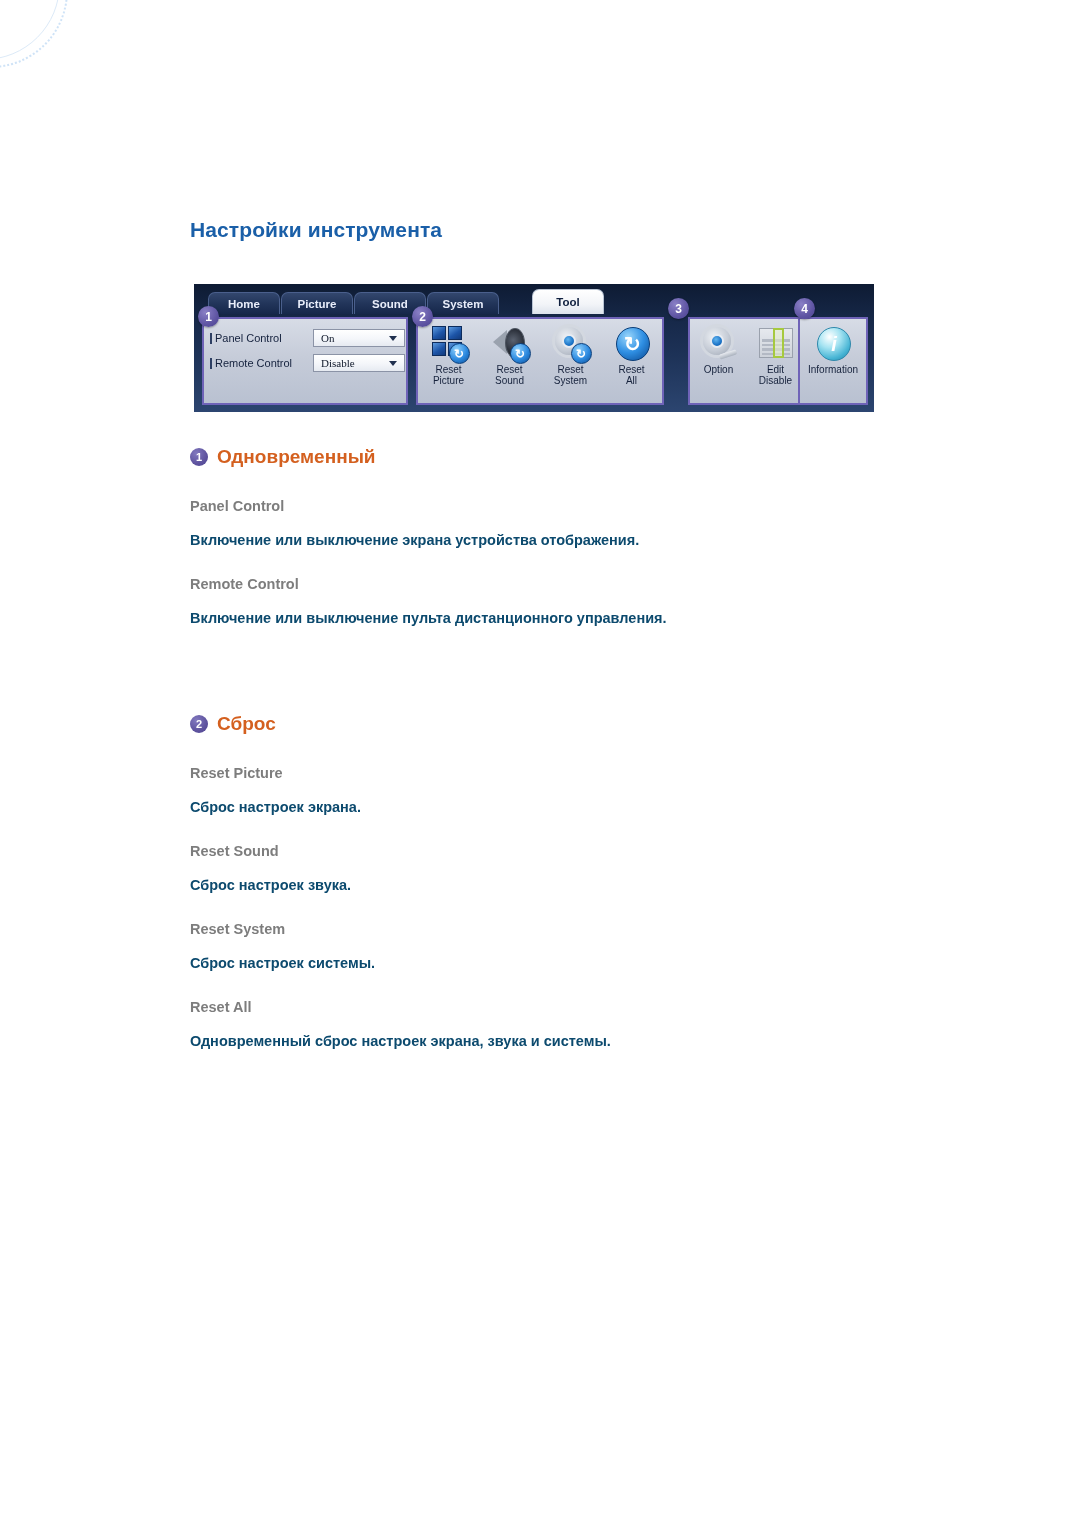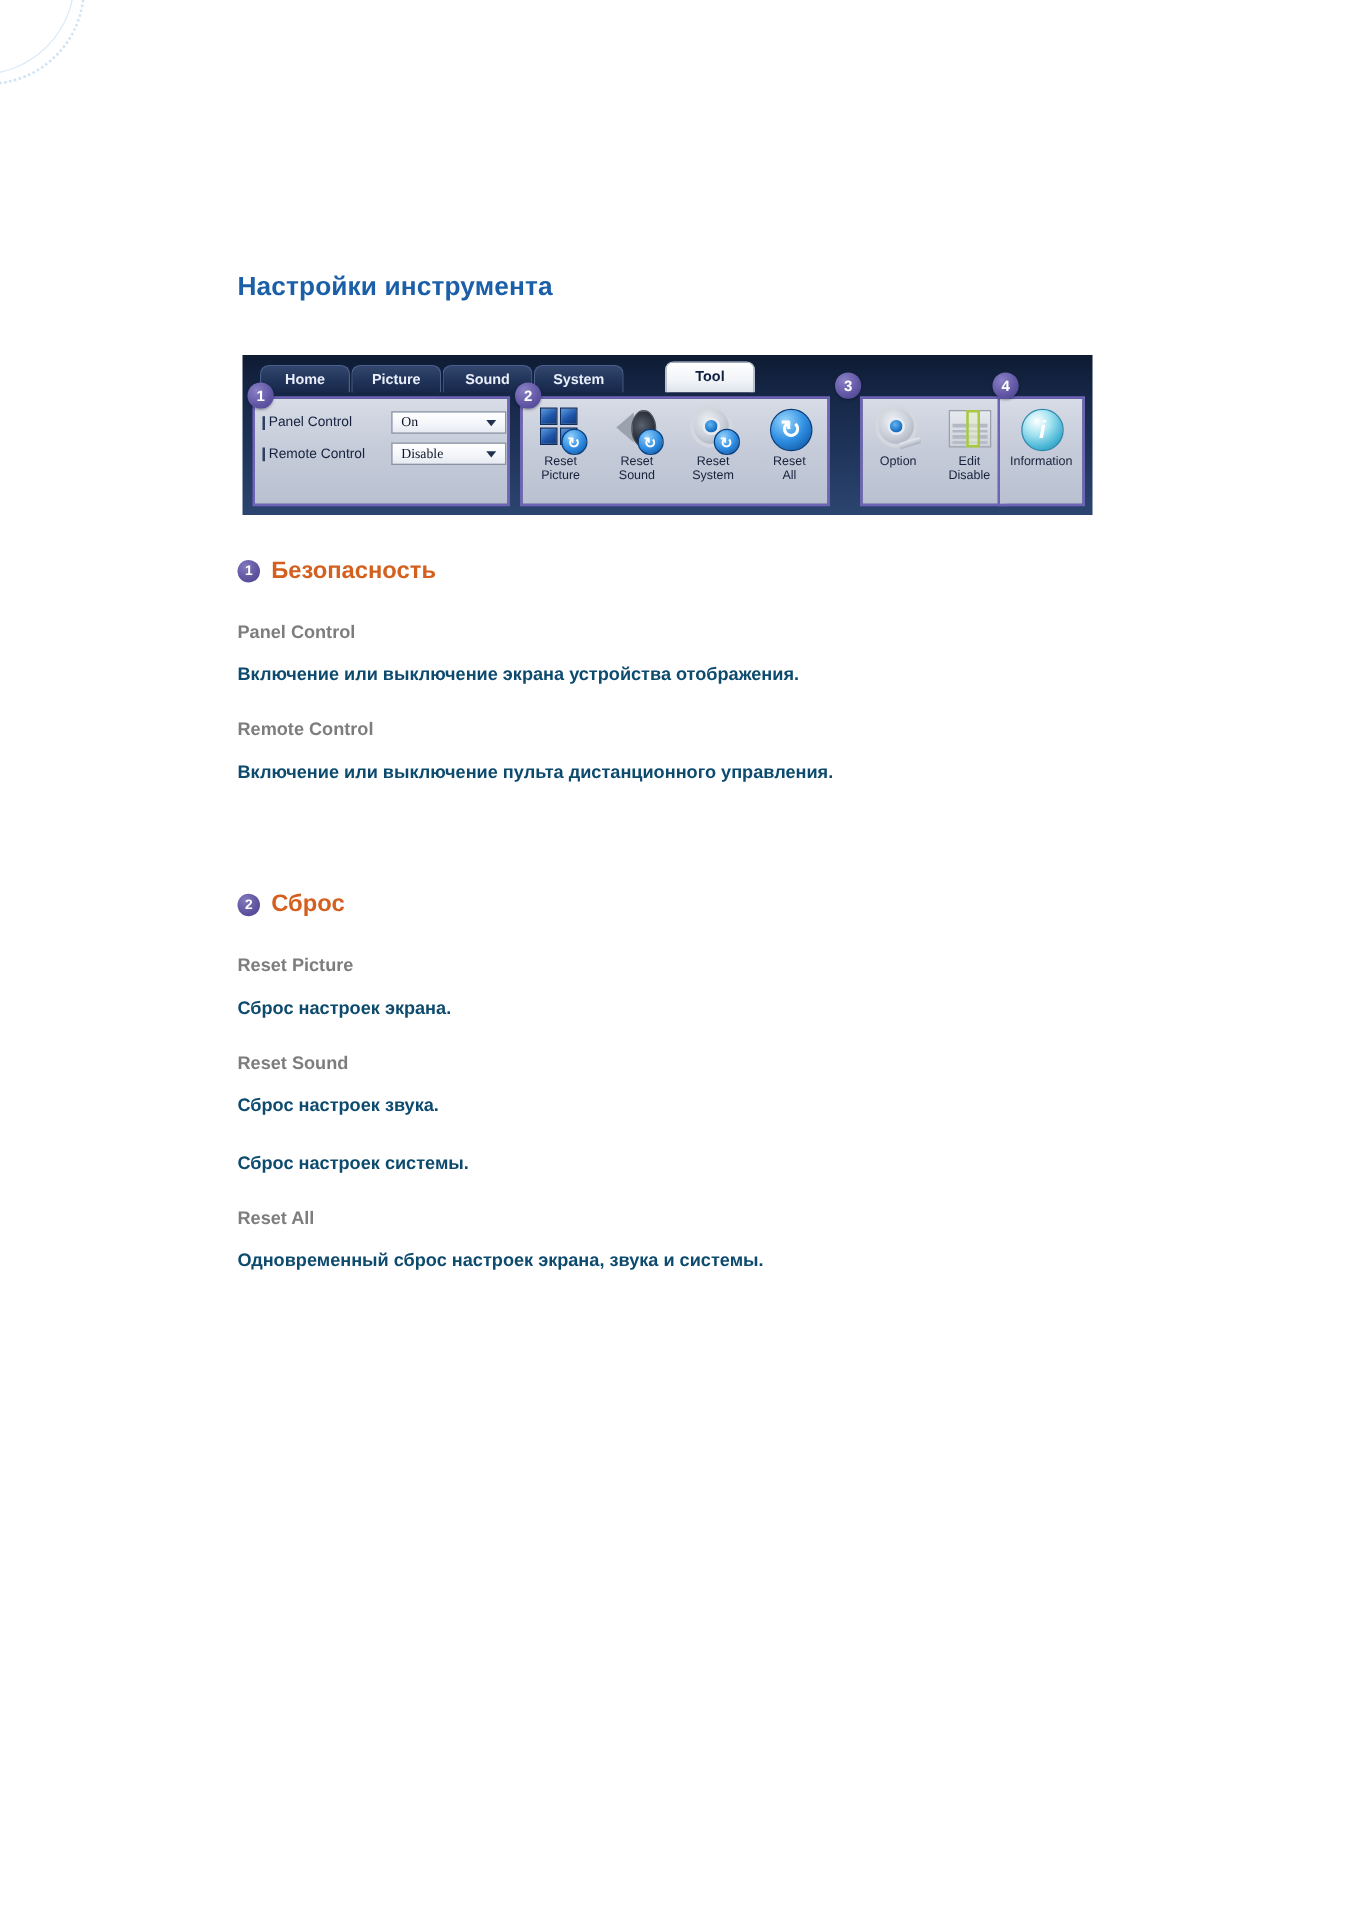--- a/index.html
+++ b/index.html
@@ -463,21 +463,21 @@
         <div class="callout c2">2</div>
         <div class="callout c3">3</div>
         <div class="callout c4">4</div>
 
       </div>
     </div>
 
     <div class="section">
       <div class="section-head">
         <span class="badge">1</span>
-        <span class="section-title">Безопасность</span>
+        <span class="section-title">Одновременный</span>
       </div>
 
       <div class="item">
         <div class="item-name">Panel Control</div>
         <div class="item-desc">Включение или выключение экрана устройства отображения.</div>
       </div>
 
       <div class="item">
         <div class="item-name">Remote Control</div>
         <div class="item-desc">Включение или выключение пульта дистанционного управления.</div>
@@ -496,20 +496,21 @@
         <div class="item-name">Reset Picture</div>
         <div class="item-desc">Сброс настроек экрана.</div>
       </div>
 
       <div class="item">
         <div class="item-name">Reset Sound</div>
         <div class="item-desc">Сброс настроек звука.</div>
       </div>
 
       <div class="item">
+        <div class="item-name">Reset System</div>
         <div class="item-desc">Сброс настроек системы.</div>
       </div>
 
       <div class="item">
         <div class="item-name">Reset All</div>
         <div class="item-desc">Одновременный сброс настроек экрана, звука и системы.</div>
       </div>
     </div>
 
   </div>

